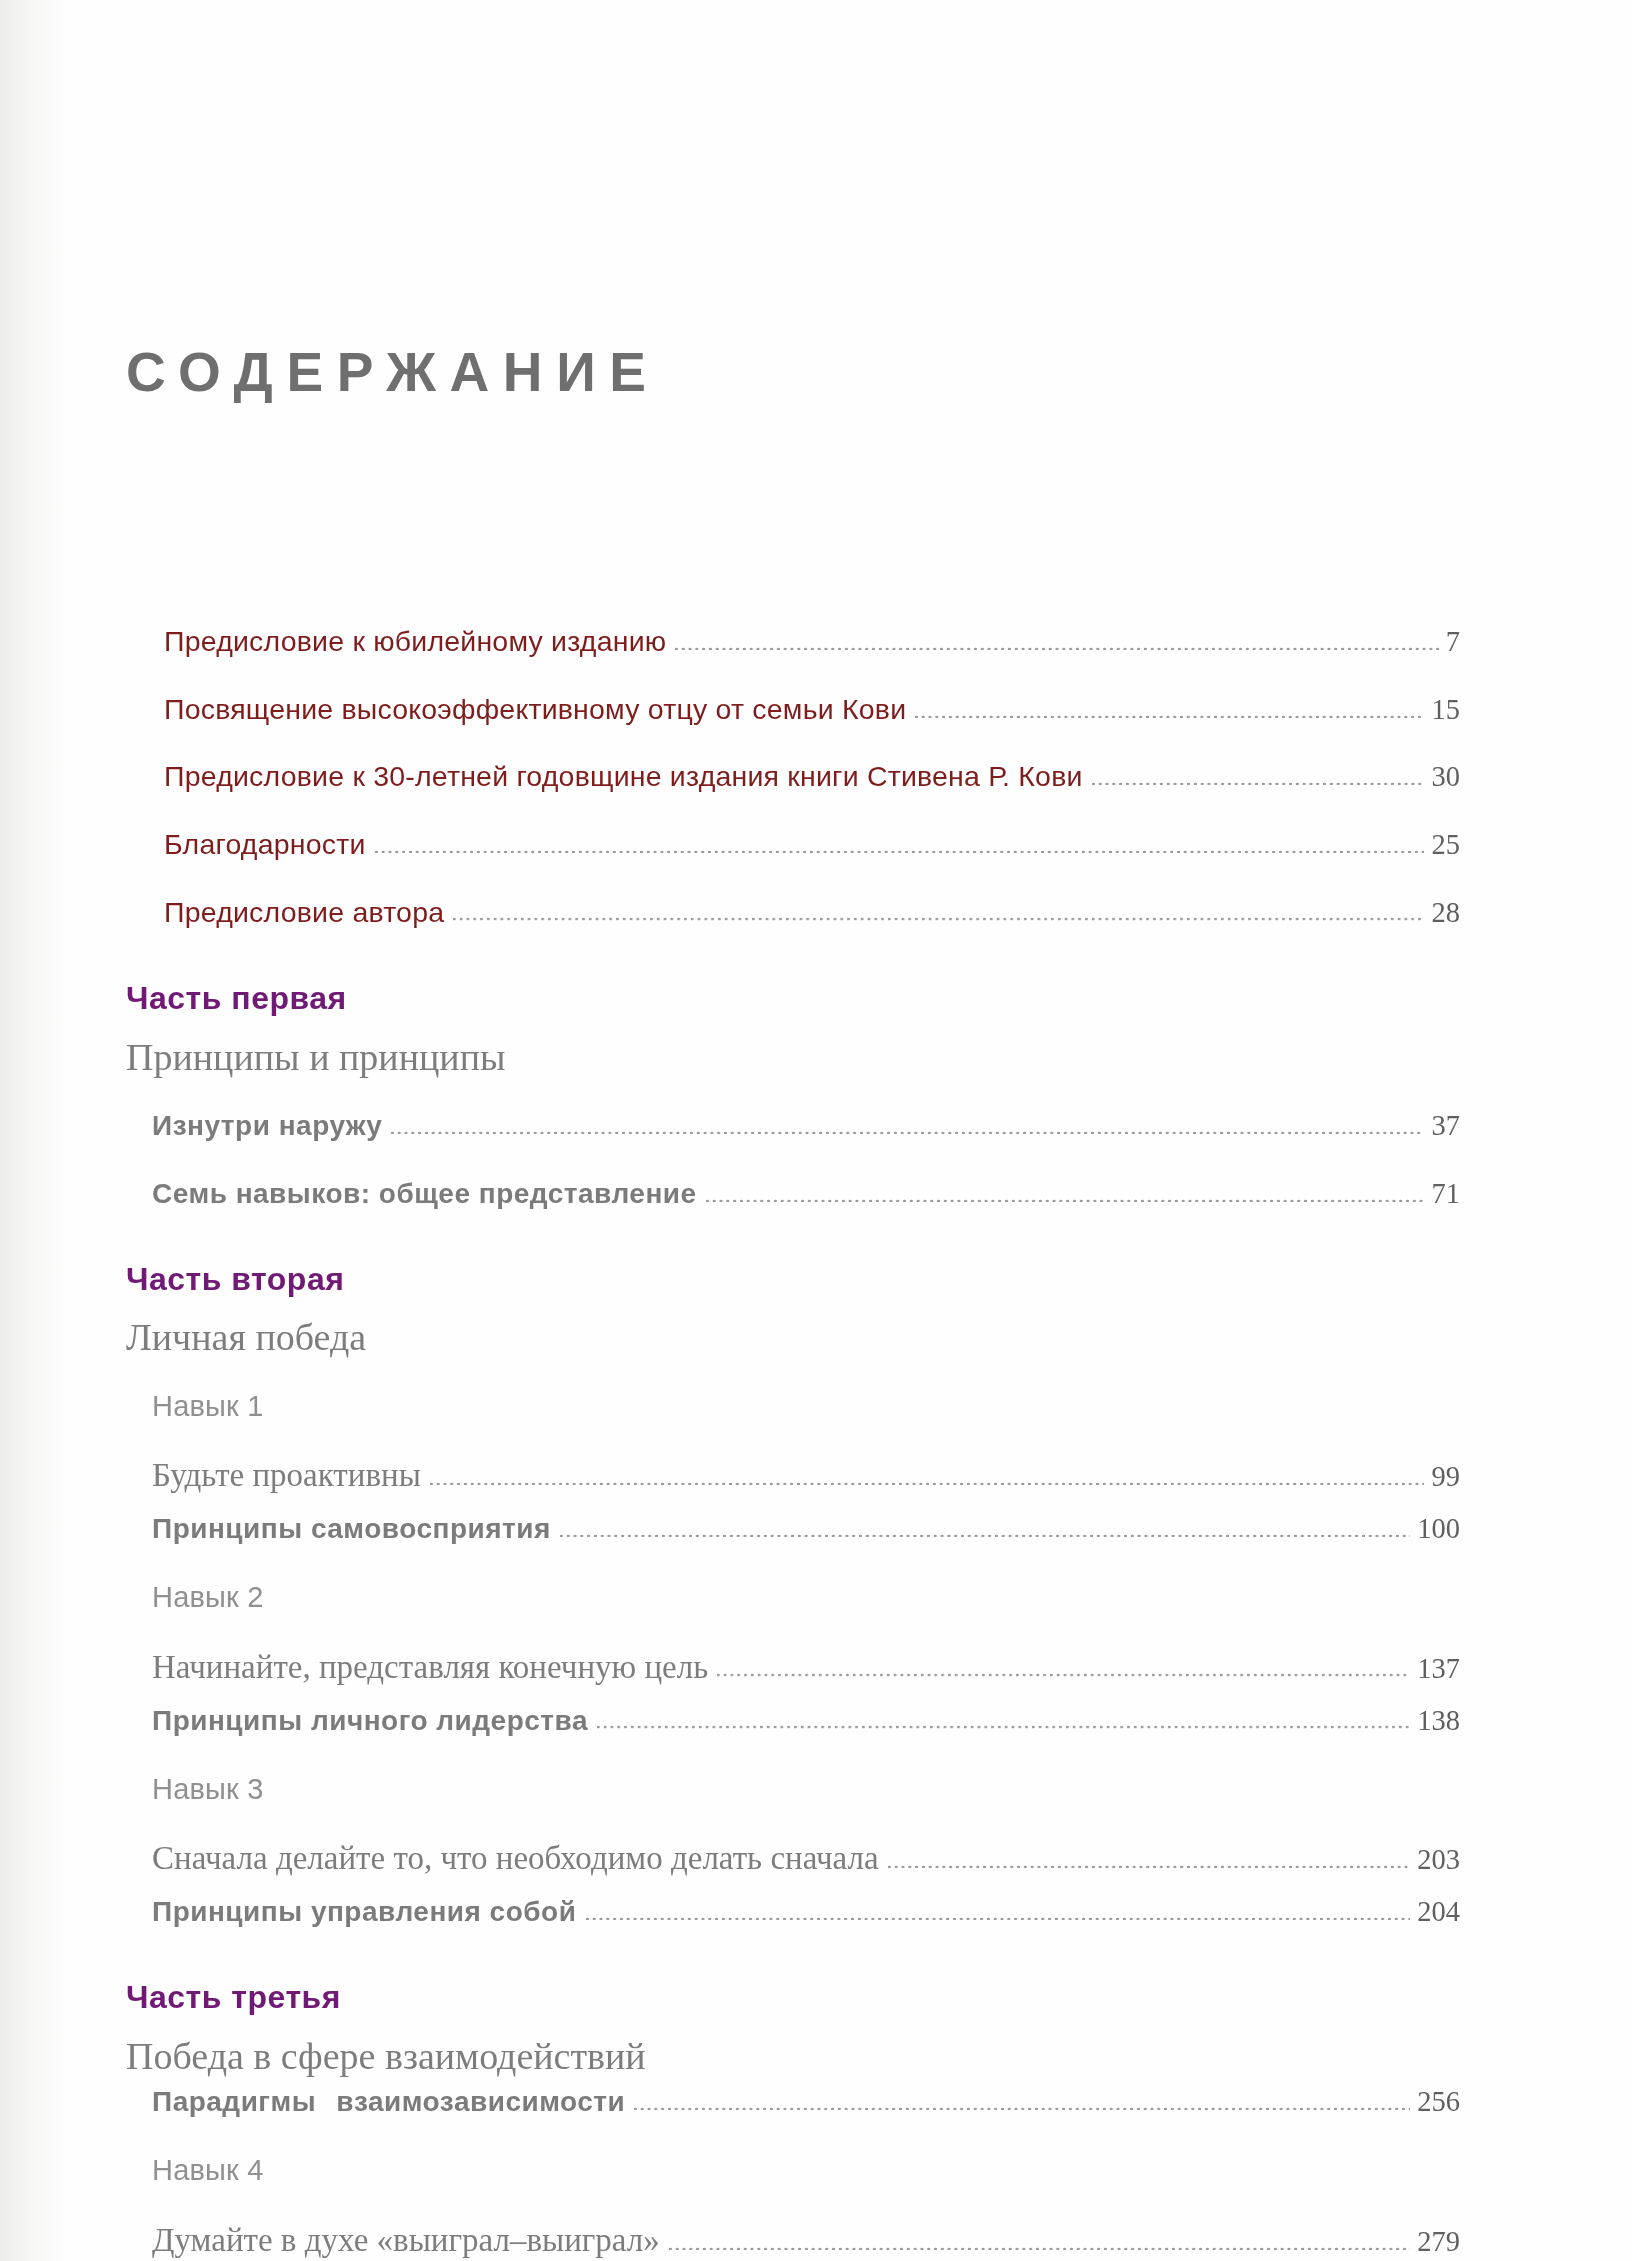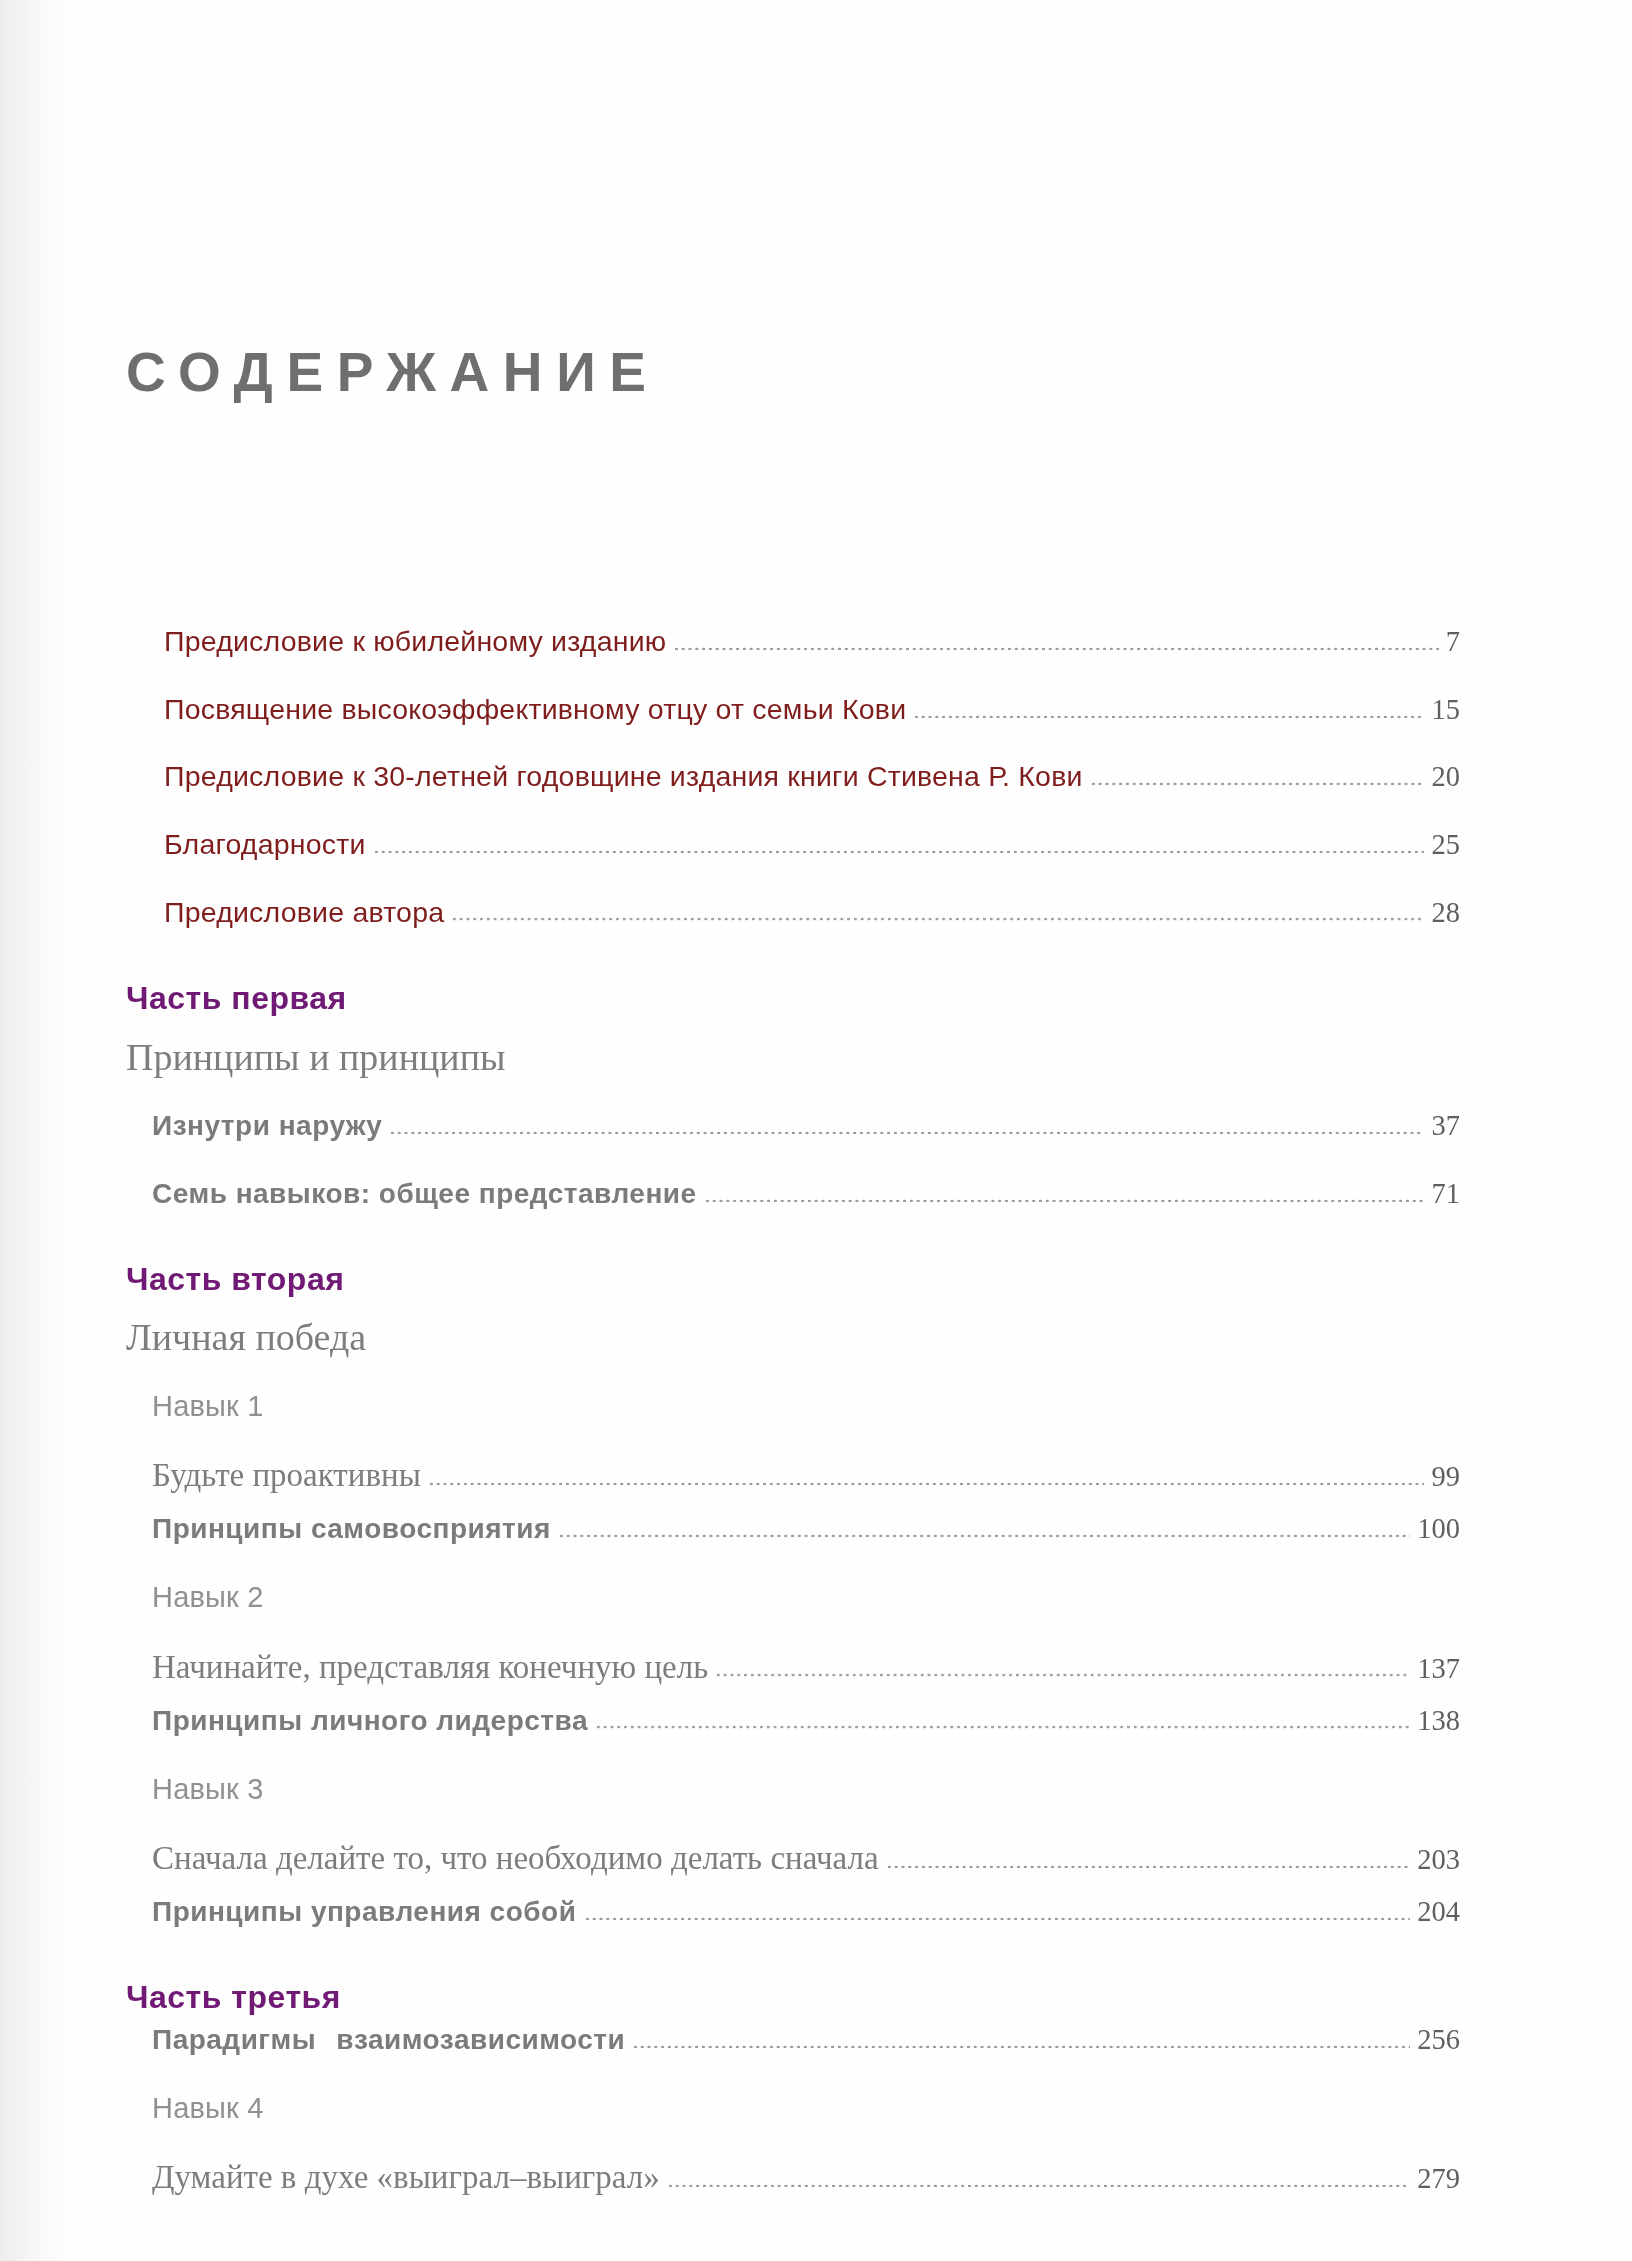--- a/index.html
+++ b/index.html
@@ -89,21 +89,21 @@
       <span class="pagenum">7</span>
     </div>
     <div class="row">
       <span class="label sans">Посвящение высокоэффективному отцу от семьи Кови</span>
       <span class="leader"></span>
       <span class="pagenum">15</span>
     </div>
     <div class="row">
       <span class="label sans">Предисловие к 30-летней годовщине издания книги Стивена Р. Кови</span>
       <span class="leader"></span>
-      <span class="pagenum">20</span>
+      <span class="pagenum">30</span>
     </div>
     <div class="row">
       <span class="label sans">Благодарности</span>
       <span class="leader"></span>
       <span class="pagenum">25</span>
     </div>
     <div class="row">
       <span class="label sans">Предисловие автора</span>
       <span class="leader"></span>
       <span class="pagenum">28</span>
@@ -162,20 +162,21 @@
       <div class="row indent m-sm">
         <span class="label boldlab">Принципы управления собой</span>
         <span class="leader"></span>
         <span class="pagenum">204</span>
       </div>
     </div>
   </section>
 
   <section class="part">
     <h2 class="part-label">Часть третья</h2>
+    <div class="part-title">Победа в сфере взаимодействий</div>
     <div>
       <div class="row indent m-xs">
         <span class="label boldlab wsp">Парадигмы взаимозависимости</span>
         <span class="leader"></span>
         <span class="pagenum">256</span>
       </div>
       <div class="habit indent m-xl">Навык 4</div>
       <div class="row indent m-lg">
         <span class="label seriflab">Думайте в духе «выиграл–выиграл»</span>
         <span class="leader"></span>

